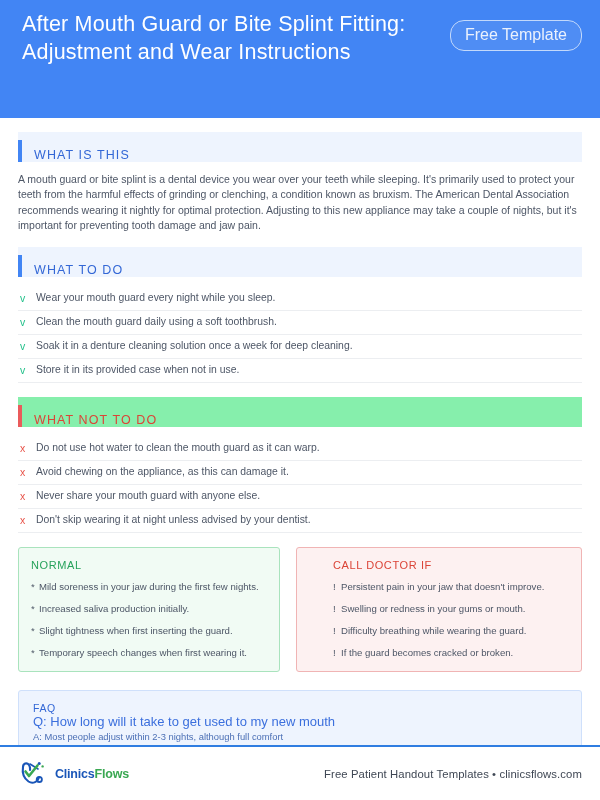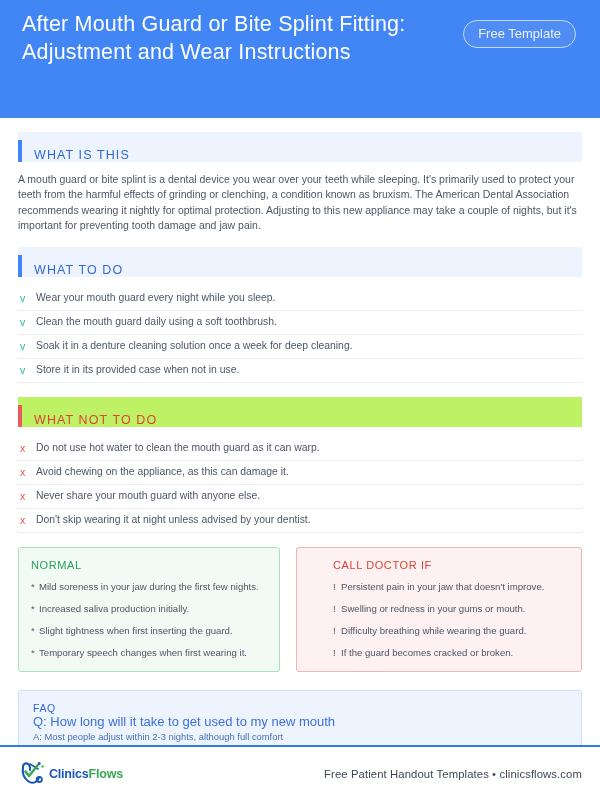--- a/index.html
+++ b/index.html
@@ -24,25 +24,25 @@
     color:#ffffff;
     font-size:21.5px;
     font-weight:400;
     line-height:28px;
     letter-spacing:0.2px;
     max-width:445px;
     white-space:pre-line;
   }
   .badge {
     position:absolute;
-    top:20px; right:24px;
+    top:20px; right:18px;
     border:1px solid #c3d9fb;
     border-radius:14px;
     color:#eaf1fd;
-    font-size:13px;
+    font-size:16px;
     padding:6px 14px 7px 14px;
     line-height:1;
     background:rgba(255,255,255,0.07);
     white-space:nowrap;
   }
 
   
   .content { padding:14px 18px 0 18px; }
 
   .sec-head {
@@ -55,21 +55,21 @@
   .sec-head .bar { width:4px; height:22px; flex:0 0 4px; }
   .sec-head .label {
     font-size:12.5px;
     letter-spacing:1.1px;
     padding-left:12px;
     font-weight:400;
   }
   .sec-head.blue { background:#eef4fe; }
   .sec-head.blue .bar { background:#4285f4; }
   .sec-head.blue .label { color:#3367d6; }
-  .sec-head.red { background:#bef264; }
+  .sec-head.red { background:#86efac; }
   .sec-head.red .bar { background:#ea5b5b; }
   .sec-head.red .label { color:#db4437; }
 
   .body-text {
     font-size:10.5px;
     line-height:15.3px;
     color:#4d5666;
     margin:0 0 14px 0;
     text-align:left;
   }
@@ -150,21 +150,21 @@
     position:absolute;
     left:0; right:0; bottom:0;
     height:55px;
     border-top:2px solid #2f7de1;
     display:flex;
     align-items:center;
     justify-content:space-between;
     padding:0 18px;
     background:#ffffff;
   }
-  .logo { display:flex; align-items:center; }
+  .logo { display:flex; align-items:center;gap:6px; }
   .logo-text {
     font-size:12.5px;
     font-weight:bold;
     letter-spacing:-0.2px;
     margin-left:1px;
   }
   .logo-text .c1 { color:#1a56b8; }
   .logo-text .c2 { color:#3aa852; }
   .footer-right {
     font-size:11.3px;

